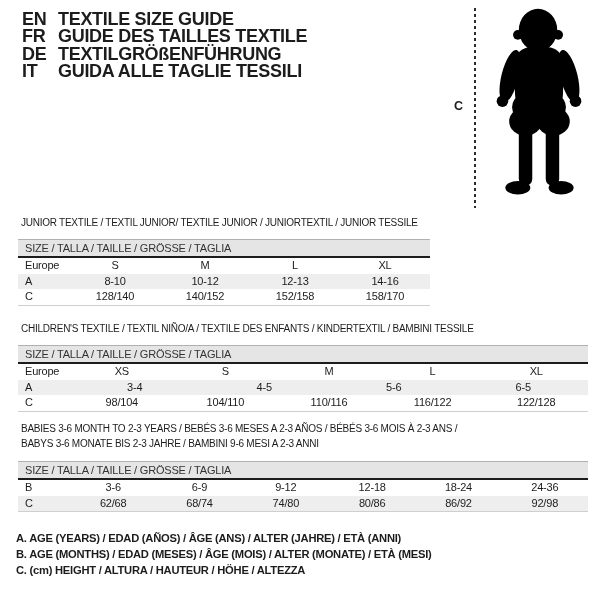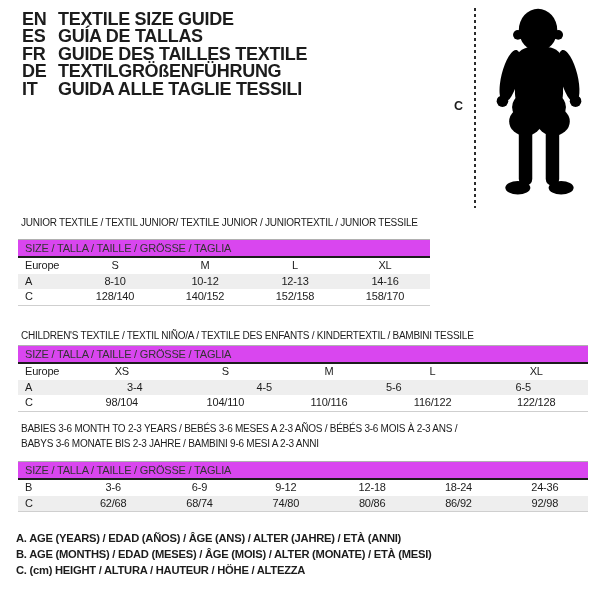--- a/index.html
+++ b/index.html
@@ -23,30 +23,30 @@
   .silhouette { position:absolute; left:46px; top:5px; width:106px; height:202px; }
   .dotted-line {
     position:absolute; left:34px; top:8px; width:2px; height:200px;
     background:repeating-linear-gradient(to bottom,#2b2b2b 0 3px,transparent 3px 6px);
   }
   .height-label { position:absolute; left:14px; top:99px; font-size:12.5px; font-weight:bold; }
 
   
   .sec-title { position:absolute; left:21px; font-size:10px; font-weight:normal; letter-spacing:-0.25px; line-height:15px; white-space:nowrap; }
   .t1-title { top:215px; }
-  .t2-title { top:328px; }
+  .t2-title { top:321px; }
   .t3-title { top:421px; }
 
   
   .tbl { position:absolute; }
   .t1 { left:18px; top:239px; width:412px; }
   .t2 { left:18px; top:345px; width:570px; }
   .t3 { left:18px; top:461px; width:570px; }
   .tbl-header {
-    background:#d946ef;
+    background:#e5e5e5;
     border-top:1px solid #b0b0b0;
     border-bottom:2px solid #1c1c1c;
     height:19px; line-height:16px;
     font-size:11px; color:#333333;
     padding-left:7px; letter-spacing:-0.2px;
   }
   .tbl-body { border-bottom:1px solid #cfcfcf; }
   .row { display:flex; height:15.5px; line-height:15.5px; font-size:11px; letter-spacing:-0.2px;justify-content:flex-end; }
   .tbl-body .row:nth-child(even) { background:#eeeeee; }
   .cell.label { width:52px; padding-left:7px; }
@@ -57,24 +57,20 @@
   .footnotes { position:absolute; left:16px; top:531px; }
   .footnote { font-size:11.2px; font-weight:bold; letter-spacing:-0.25px; line-height:15.8px; white-space:nowrap; }
 </style>
 </head>
 <body>
 
 <div class="lang">
   <div class="lang-row">
     <span class="lang-code">EN</span>
     <span class="lang-label">TEXTILE SIZE GUIDE</span>
-  </div>
-  <div class="lang-row">
-    <span class="lang-code">ES</span>
-    <span class="lang-label">GUÍA DE TALLAS</span>
   </div>
   <div class="lang-row">
     <span class="lang-code">FR</span>
     <span class="lang-label">GUIDE DES TAILLES TEXTILE</span>
   </div>
   <div class="lang-row">
     <span class="lang-code">DE</span>
     <span class="lang-label">TEXTILGRÖßENFÜHRUNG</span>
   </div>
   <div class="lang-row">

